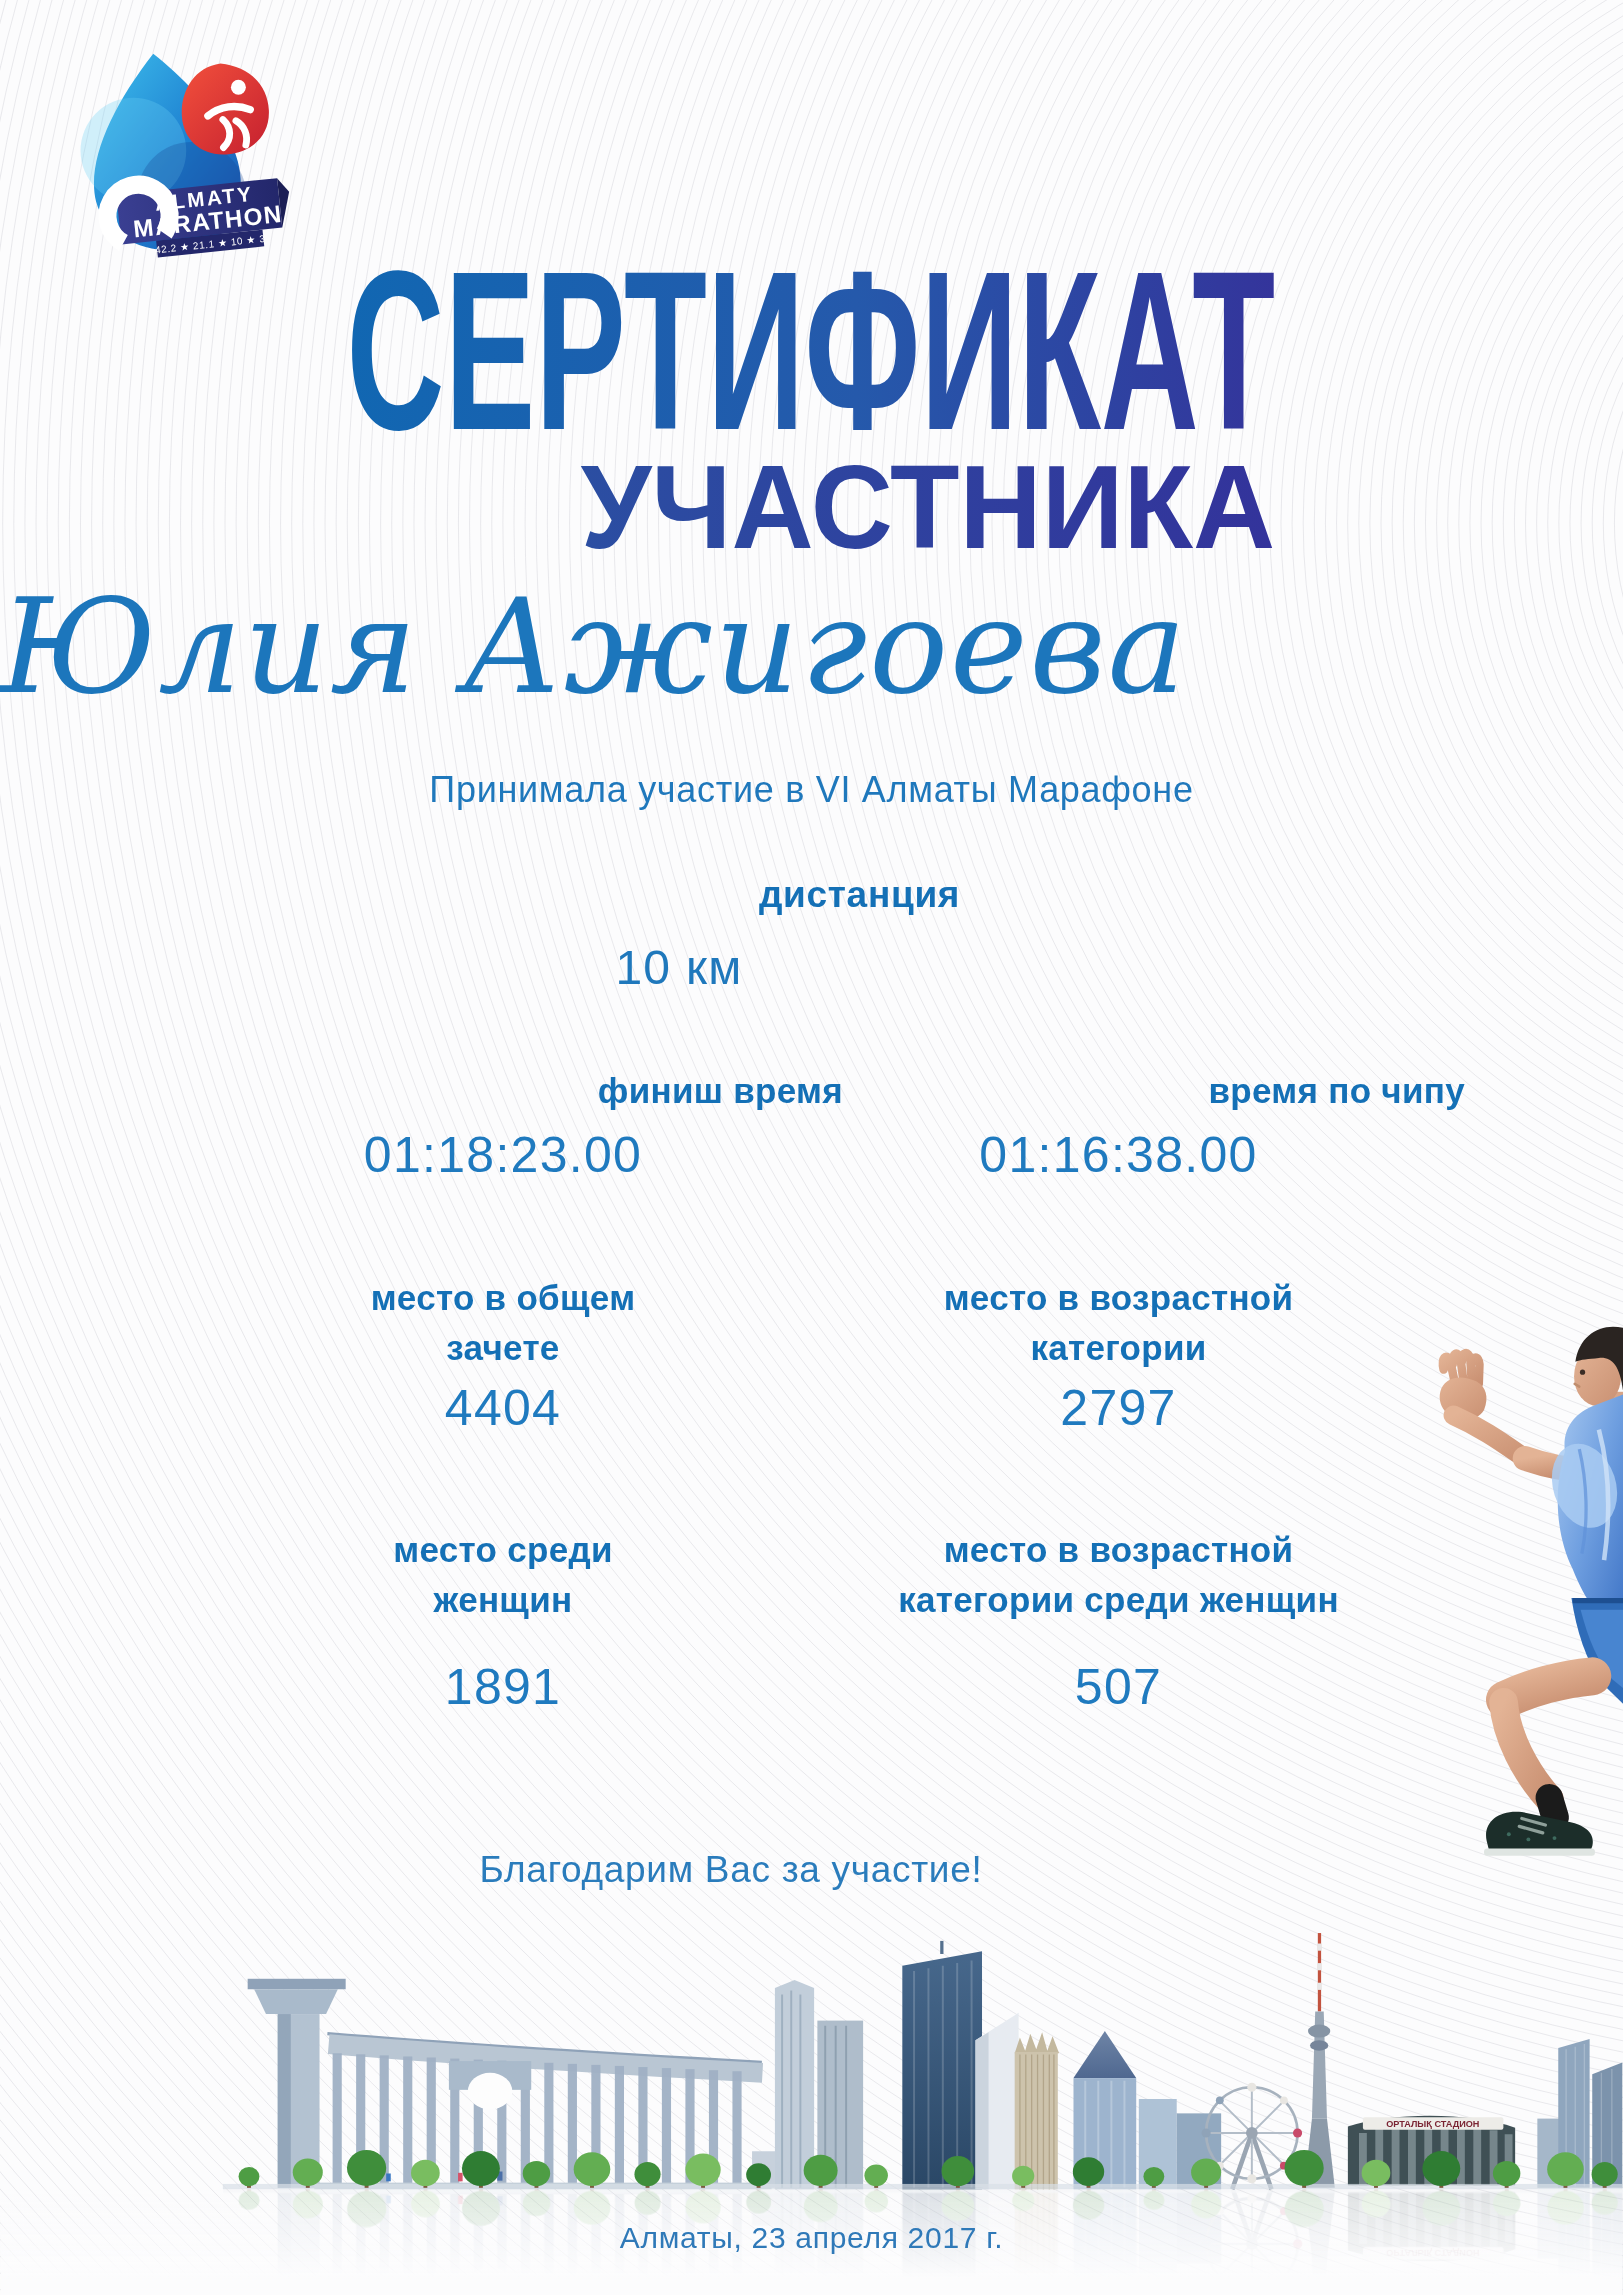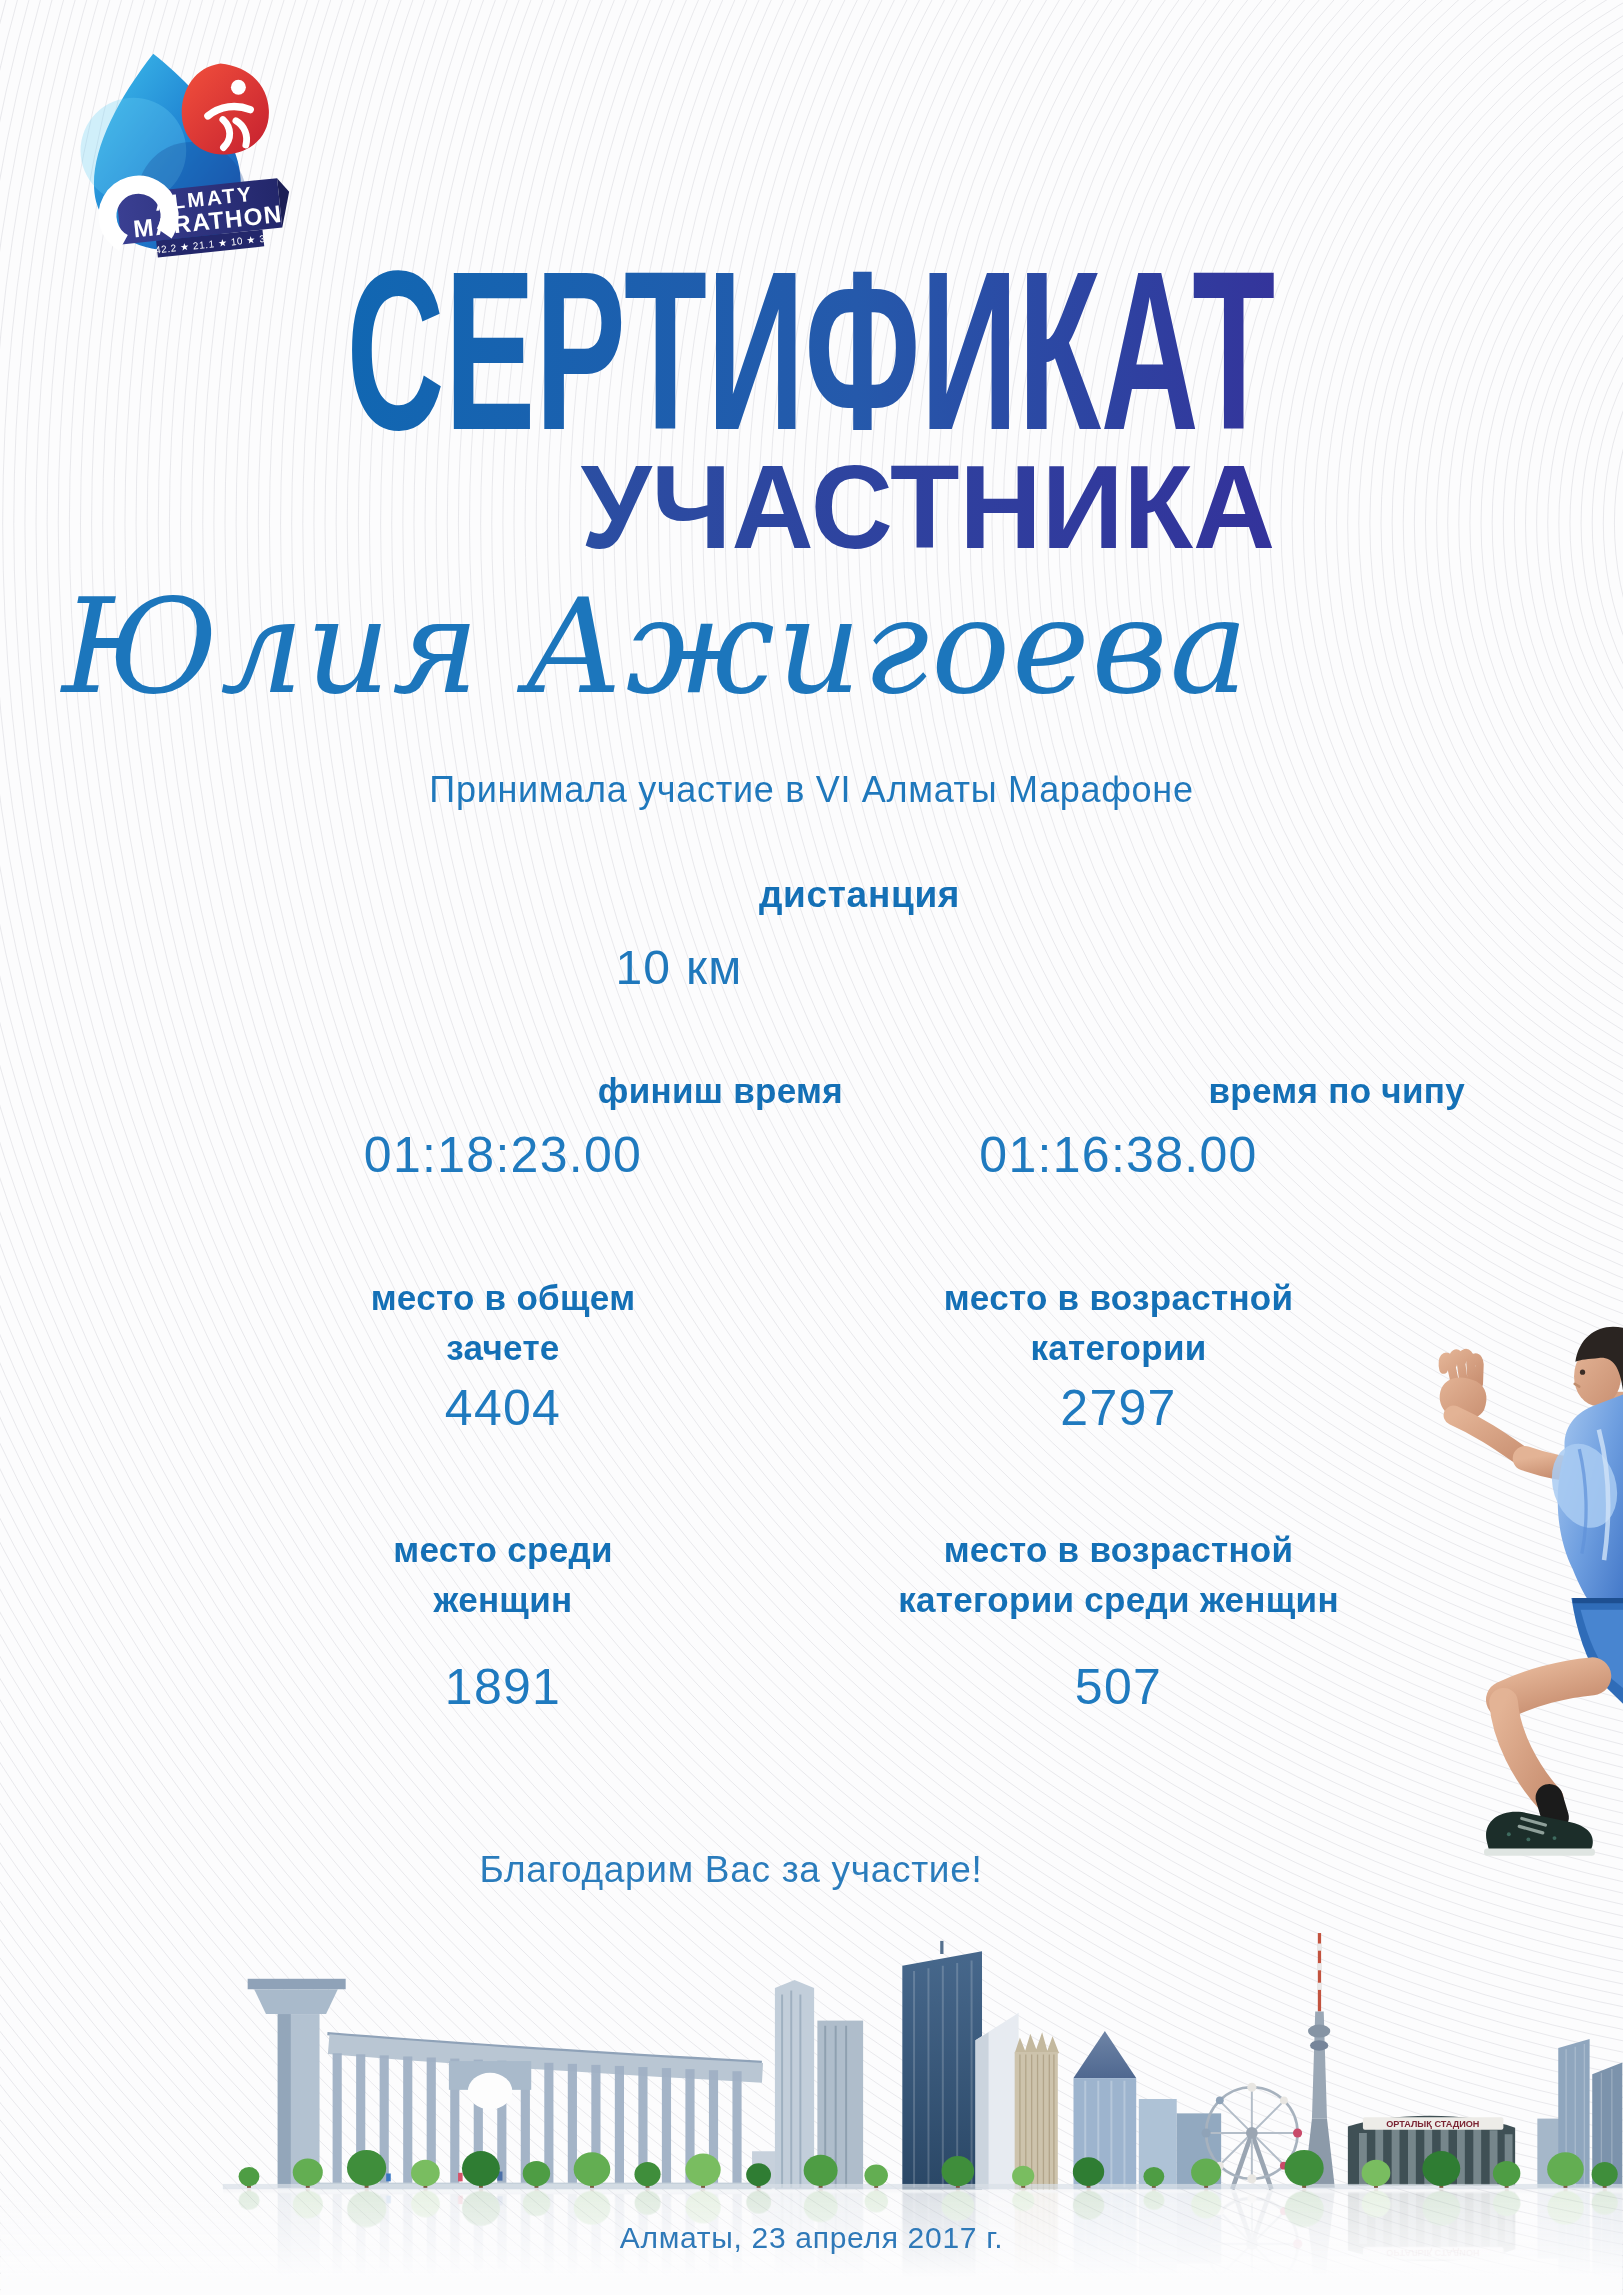--- a/index.html
+++ b/index.html
@@ -9,21 +9,21 @@
   }
   .abs{position:absolute;}
   #bg-arcs{position:absolute;left:0;top:0;z-index:0;}
   #bg-arcs circle{fill:none;stroke:#d5d5db;stroke-width:1.3;opacity:.6;}
 
   .logo-wrap{left:60px;top:43px;width:230px;height:224px;z-index:3;}
 
   .title-svg{left:0;top:0;z-index:2;}
 
   .participant-name{
-    left:0;top:570px;width:1312px;text-align:center;z-index:2;
+    left:0;top:570px;width:1312px;z-index:2;
     font-family:"DejaVu Serif",serif;font-style:italic;
     font-size:131px;color:#1c76bc;letter-spacing:2px;white-space:nowrap;
   }
   .participation-line{
     left:0;top:769px;width:1623px;text-align:center;z-index:2;
     font-size:36px;color:#1f78bc;letter-spacing:0.7px;
   }
   .distance-label{
     left:0;top:874px;width:1623px;text-align:center;z-index:2;
     font-size:37px;font-weight:bold;color:#1470b6;letter-spacing:0.7px;padding-left:48px;

